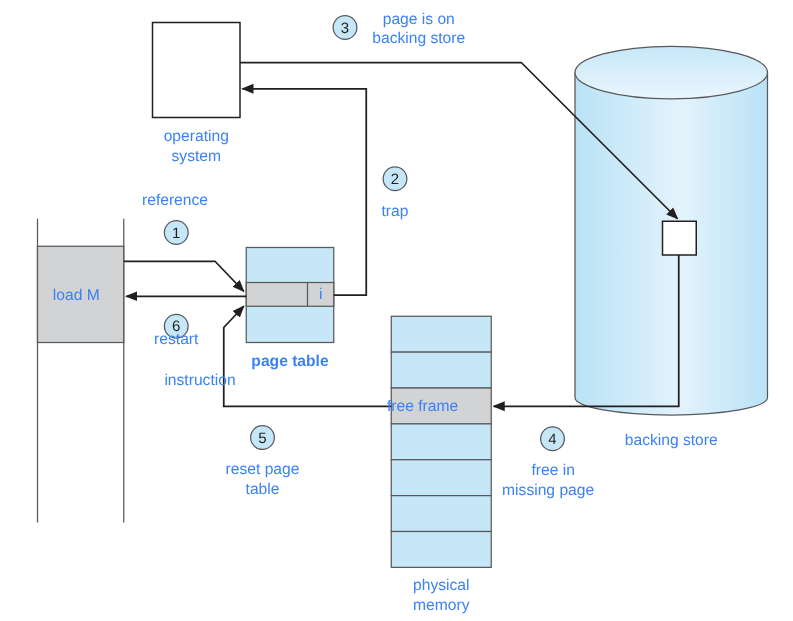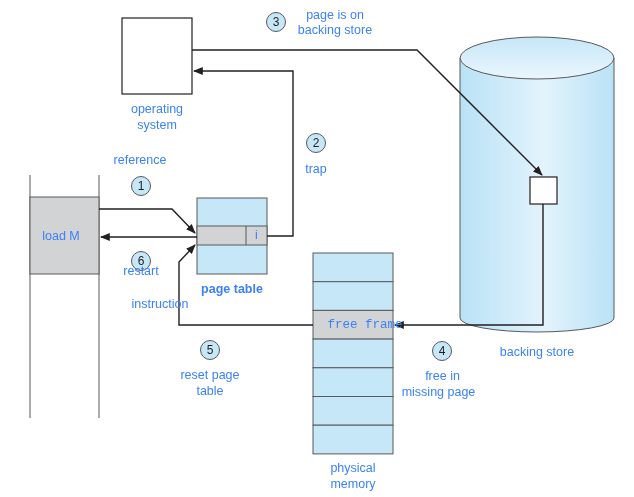--- a/index.html
+++ b/index.html
@@ -64,21 +64,21 @@
   <polyline points="99,209 172,209 195,233" fill="none" stroke="#231f20" stroke-width="1.4" marker-end="url(#arrow)"></polyline>
   <line x1="197" y1="237" x2="101" y2="237" stroke="#231f20" stroke-width="1.4" marker-end="url(#arrow)"></line>
   <polyline points="267,236 293,236 293,71 194,71" fill="none" stroke="#231f20" stroke-width="1.4" marker-end="url(#arrow)"></polyline>
   <polyline points="192,50 417,50 542,175" fill="none" stroke="#231f20" stroke-width="1.4" marker-end="url(#arrow)"></polyline>
   <polyline points="543,204 543,325 395,325" fill="none" stroke="#231f20" stroke-width="1.4" marker-end="url(#arrow)"></polyline>
   <polyline points="313,325 179,325 179,262 195,245" fill="none" stroke="#231f20" stroke-width="1.4" marker-end="url(#arrow)"></polyline>
 </svg>
 
 <div class="lbl" style="left:30px; top:229px; width:62px;">load M</div>
 <div class="lbl" style="left:246px; top:228px; width:21px;">i</div>
-<div class="lbl" style="left:325px; top:318px; width:80px;font-family:Liberation Mono, monospace;">free frame</div>
+<div class="lbl" style="left:298px; top:318px; width:80px;">free frame</div>
 
 <div class="lbl" style="left:107px; top:102px; width:100px;">operating</div>
 <div class="lbl" style="left:107px; top:118px; width:100px;">system</div>
 
 <div class="lbl" style="left:100px; top:153px; width:80px;text-align:center;">reference</div>
 <div class="step" style="left:131px; top:176px;">1</div>
 
 <div class="step" style="left:306px; top:133px;">2</div>
 <div class="lbl" style="left:296px; top:162px; width:40px;">trap</div>
 

